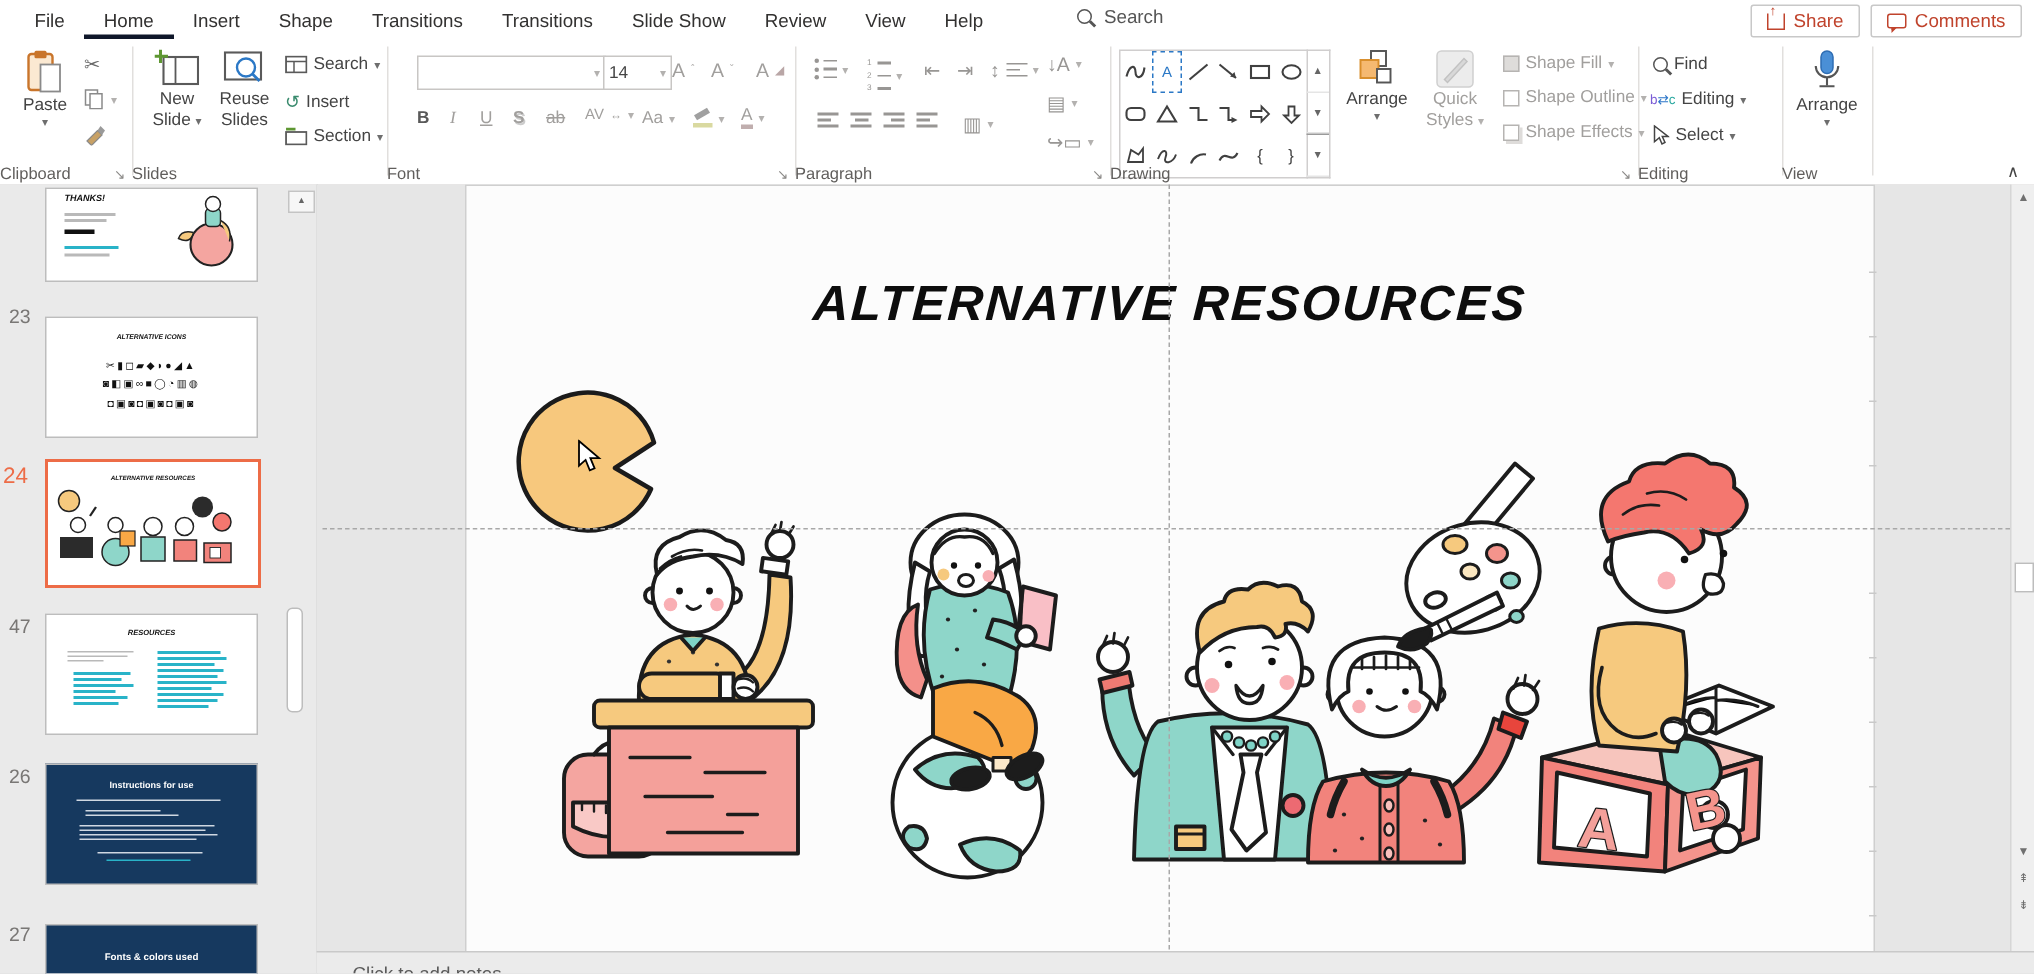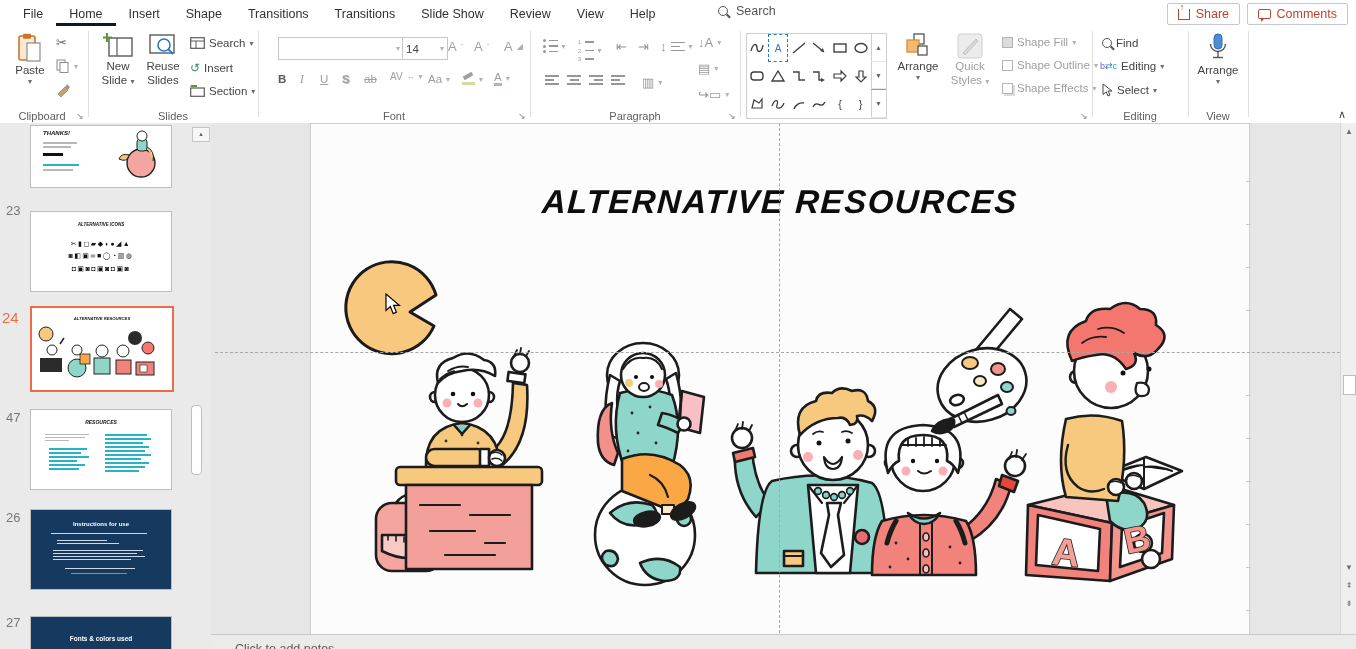--- a/index.html
+++ b/index.html
@@ -15,21 +15,21 @@
   .mag::after{content:"";position:absolute;width:5px;height:1.6px;background:#555;transform:rotate(45deg);right:-4px;bottom:-2px;}
   .topbtn{position:absolute;top:3px;height:20px;border:1px solid #c8c8c8;border-radius:2px;background:#fff;
           color:#C0432C;font-size:12.5px;display:flex;align-items:center;gap:6px;padding:0 10px;cursor:pointer;}
   .sh-ic{width:10px;height:10px;border:1.4px solid #C0432C;border-top:none;position:relative;display:inline-block;}
   .sh-ic::after{content:"↑";position:absolute;left:1px;top:-7px;font-size:9px;color:#C0432C;}
   .cm-ic{width:11px;height:8px;border:1.4px solid #C0432C;border-radius:2px;position:relative;display:inline-block;}
   .cm-ic::after{content:"";position:absolute;left:2px;bottom:-4px;border:2px solid transparent;border-top-color:#C0432C;border-left-color:#C0432C;}
   
   .ribbon{position:absolute;left:0;top:27px;width:1356px;height:96px;background:#fff;border-bottom:1px solid #d2d0ce;}
   .gsep{position:absolute;top:4px;height:86px;width:1px;background:#e1dfdd;}
-  .glabel{position:absolute;bottom:1px;font-size:11px;color:#605e5c;text-align:center;}
+  .glabel{position:absolute;bottom:1px;font-size:11px;color:#605e5c;text-align:left;}
   .launcher{position:absolute;bottom:2px;font-size:9px;color:#8a8886;cursor:pointer;}
   .bigbtn{position:absolute;display:flex;flex-direction:column;align-items:center;cursor:pointer;font-size:11.5px;color:#444;text-align:center;line-height:1.25;}
   .dd{font-size:8px;color:#6e6e6e;}
   .dd.dis{color:#b3b1af;}
   .smallrow{position:absolute;display:flex;align-items:center;gap:4px;font-size:11.5px;color:#444;cursor:pointer;white-space:nowrap;}
   .dis, .smallrow.dis, .bigbtn.dis{color:#a19f9d;}
   .combo{position:absolute;height:21px;border:1px solid #c8c6c4;background:#fff;display:flex;align-items:center;
          font-size:11.5px;color:#444;padding:0 3px;justify-content:space-between;cursor:pointer;}
   .il{display:inline-flex;flex-direction:column;gap:2.5px;}
   .il i{display:flex;align-items:center;gap:2.5px;}
@@ -460,20 +460,21 @@
         <span class="sf-ic"></span>
         <span>Shape Outline</span>
           <span class="dd dis">▾</span>
       </div>
       <div class="smallrow dis" style="left:262px;top:55px">
         <span class="sf-ic eff"></span>
         <span>Shape Effects</span>
           <span class="dd dis">▾</span>
       </div>
     </div>
+    <div class="glabel" style="left:740px;width:330px">Drawing</div>
     <div class="launcher" style="left:1080px">↘</div>
 
     <div class="smallrow" style="left:1102px;top:10px">
       <span class="mag"></span>
       <span>Find</span>
     </div>
     <div class="smallrow" style="left:1100px;top:33px">
       <span style="font-size:9px"><i style="color:#7b5cd6;font-style:normal">b</i><i style="color:#2e77c9;font-style:normal">⇄</i><i style="color:#2aa8a0;font-style:normal">c</i></span>
       <span>Editing</span>
         <span class="dd">▾</span>

